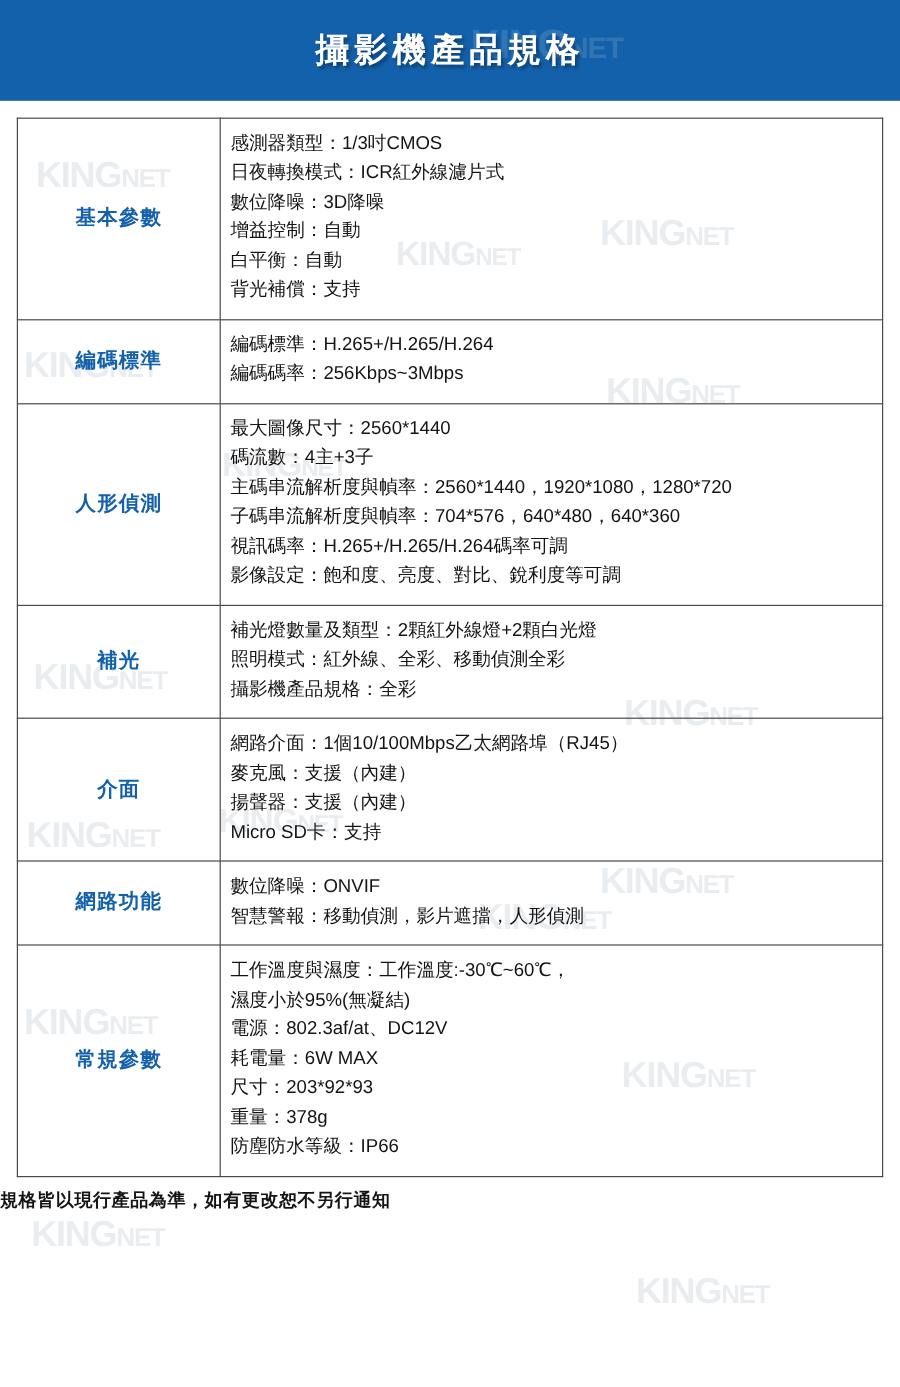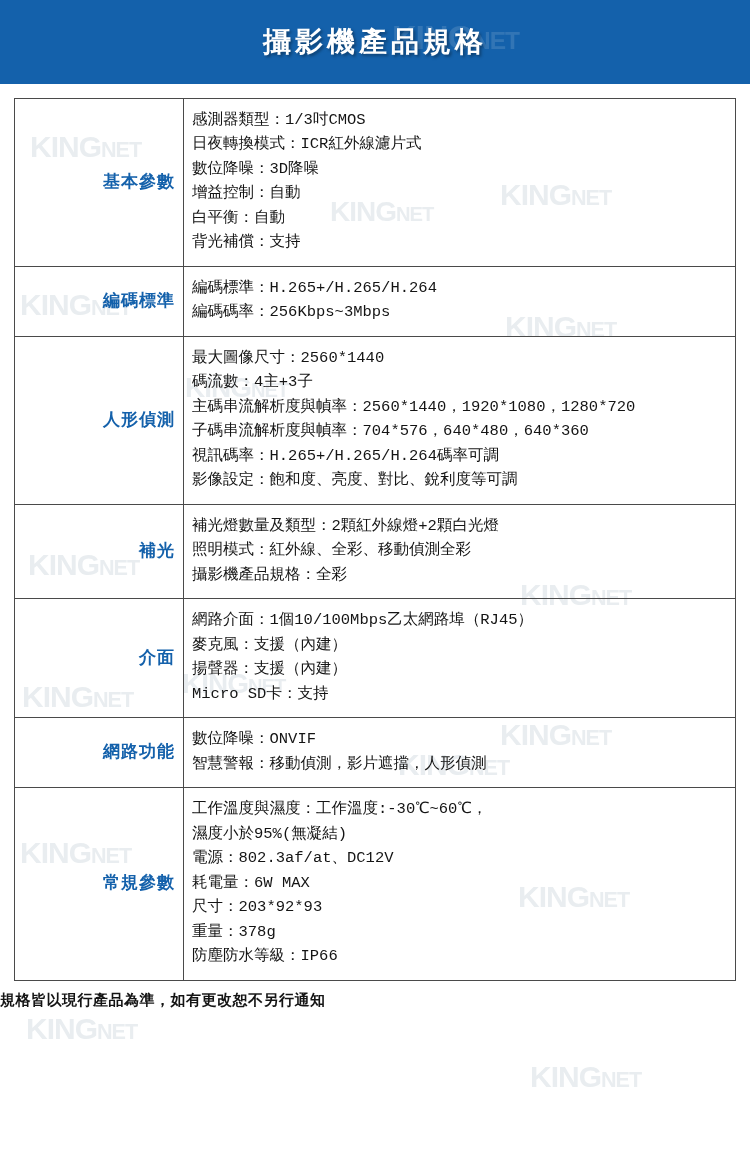--- a/index.html
+++ b/index.html
@@ -68,25 +68,24 @@
     width: 722px;
     border-collapse: collapse;
     table-layout: fixed;
     background: transparent;
   }
   table.spec td {
     border: 1px solid #4a4a4a;
     vertical-align: middle;
     padding: 9px 8px 11px 8px;
     background: transparent;
-    font-family: Liberation Mono, monospace;
   }
   td.cat {
     width: 152px;
-    text-align: right;
+    text-align: center;
     font-size: 17px;
     font-weight: bold;
     color: #1461ab;
     letter-spacing: 1px;
   }
   td.val {
     font-size: 15.5px;
     line-height: 1.58;
     color: #141414;
     padding-left: 26px;

